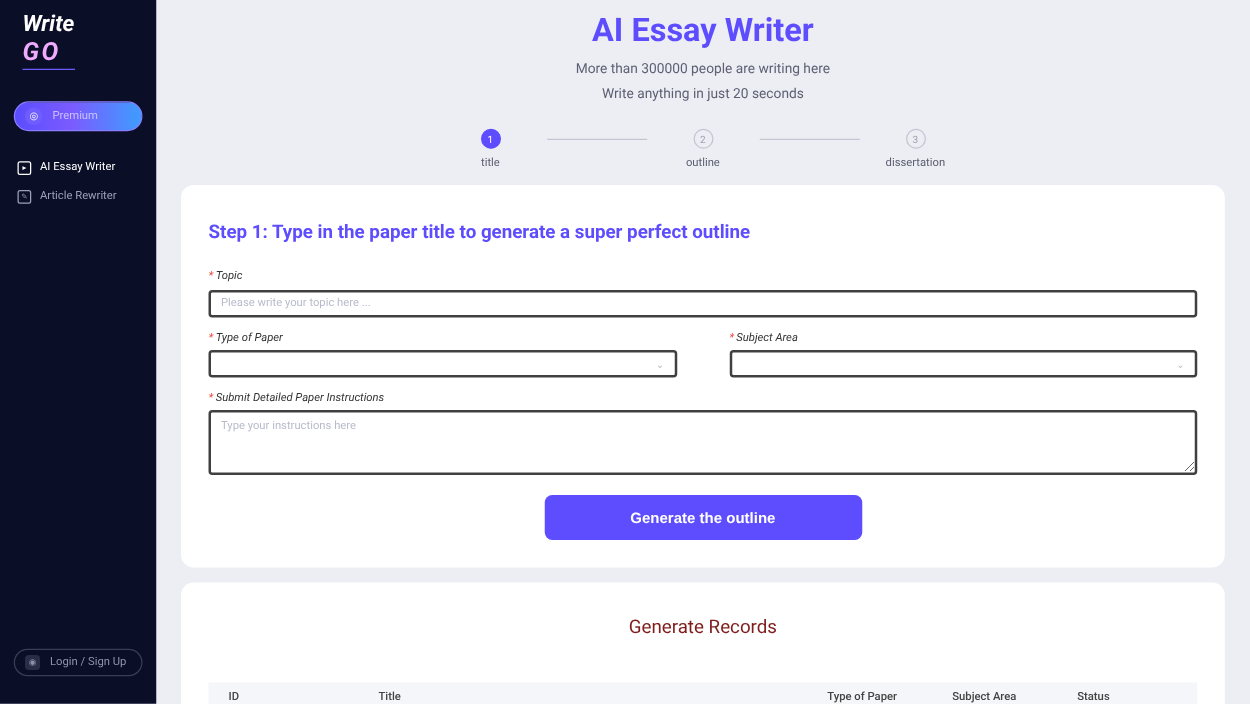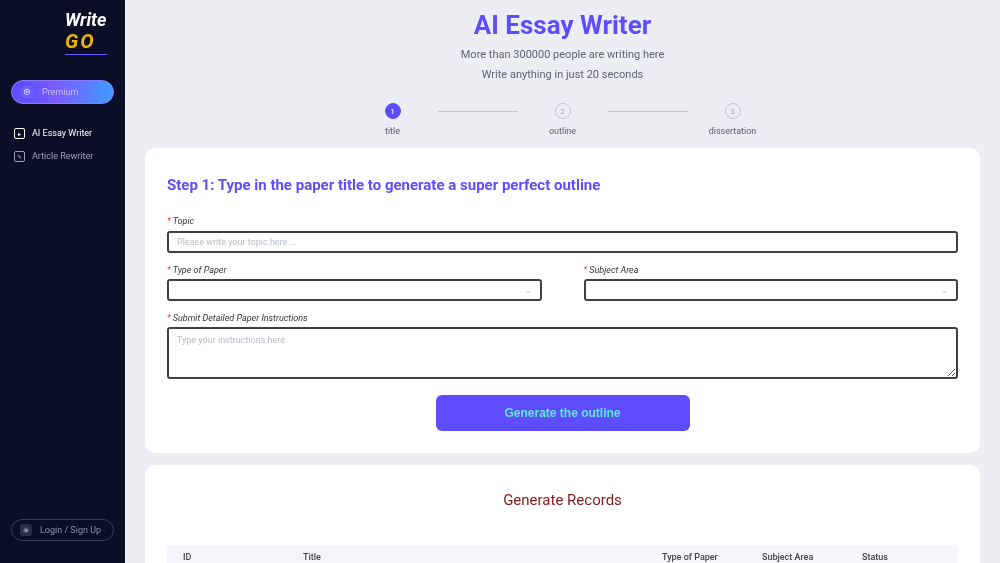--- a/index.html
+++ b/index.html
@@ -14,32 +14,32 @@
 .sidebar {
   width: 125px;
   background: #0b0e27;
   display: flex;
   flex-direction: column;
   position: relative;
 }
 .logo-area {
   padding: 10px 18px 10px;
   display: flex;
-  justify-content: flex-end;
+  justify-content: flex-start;
 }
 .logo {
   color: #fff;
   font-size: 18px;
   font-weight: 700;
   font-style: italic;
   line-height: 1.1;
   position: relative;
 }
 .logo .go {
-  color: #eab308;
+  color: #f0abfc;
   font-size: 20px;
   letter-spacing: 2px;
 }
 .logo .underline {
   display: block;
   width: 42px;
   height: 1px;
   background: #6a5bff;
   margin-top: 2px;
 }
@@ -145,21 +145,21 @@
 }
 input[type=text] { height: 22px; }
 .select { height: 22px; display: flex; align-items: center; justify-content: space-between; cursor: pointer; }
 .chev { color: #bbb; font-size: 8px; }
 textarea { height: 52px; resize: vertical; padding-top: 6px; }
 ::placeholder { color: #b8bbcb; }
 
 .generate-btn {
   display: block; margin: 10px auto 0;
   width: 254px; height: 36px;
-  background: #5e4dff; color: #5eead4;
+  background: #5e4dff; color: #ffffff;
   border: none; border-radius: 6px;
   font-size: 12px; font-weight: 600;
   cursor: pointer;
 }
 
 .records-card {
   background: #fff; border-radius: 10px;
   margin: 12px 20px 0; padding: 26px 22px 10px;
 }
 .records-title {

